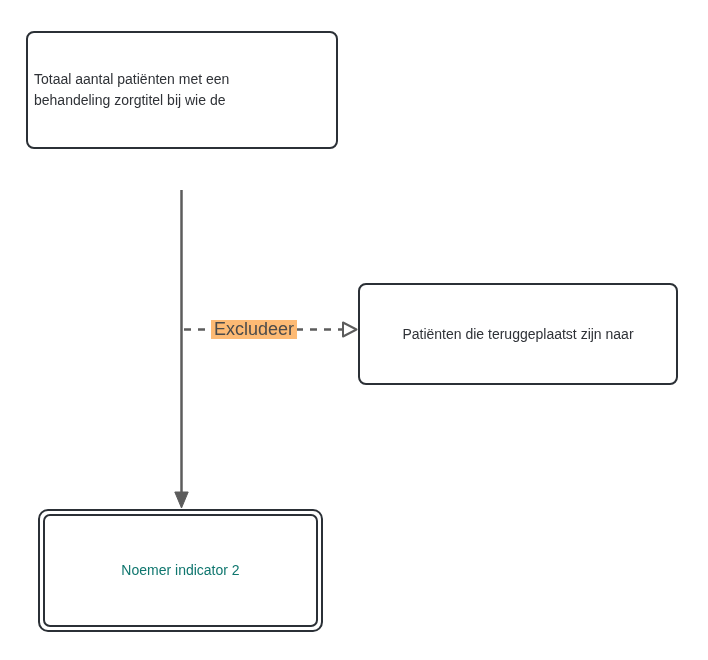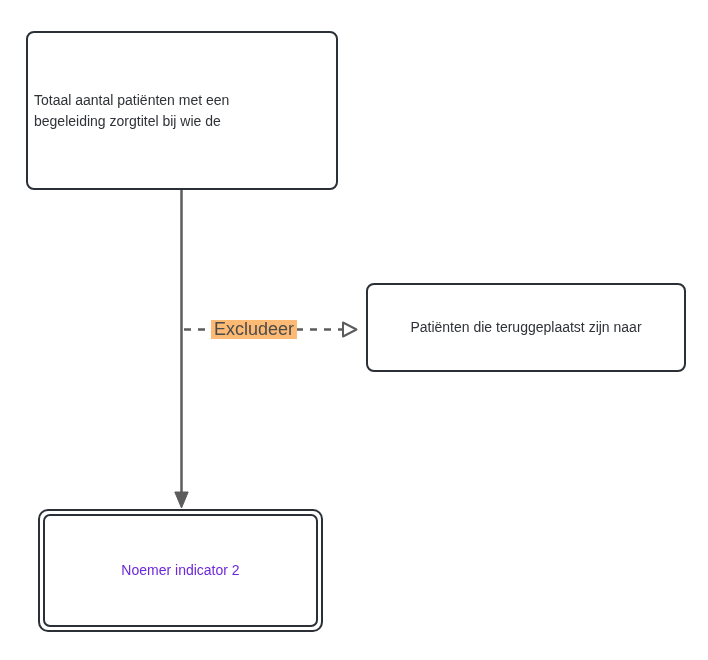--- a/index.html
+++ b/index.html
@@ -52,36 +52,35 @@
     display: flex;
     align-items: center;
     color: #2f3237;
     font-size: 14px;
     line-height: 21px;
   }
   .node-source {
     left: 26px;
     top: 31px;
     width: 312px;
-    height: 159px;
+    height: 118px;
     border-radius: 8px;
     padding: 6px 4px 6px 6px;
     text-align: left;
   }
   .node-source .node-text { width: 100%; }
   .node-exclusion {
     left: 358px;
     top: 283px;
     width: 320px;
-    height: 89px;
+    height: 102px;
     border-radius: 8px;
     justify-content: center;
     text-align: center;
     padding: 2px;
-    margin-left: 8px;
   }
   .node-result {
     left: 38px;
     top: 509px;
     width: 285px;
     height: 123px;
     border-radius: 10px;
     padding: 3px;
     display: block;
   }
@@ -89,21 +88,21 @@
     width: 100%;
     height: 100%;
     border: 2px solid #2b3036;
     border-radius: 7px;
     box-sizing: border-box;
     display: flex;
     align-items: center;
     justify-content: center;
     text-align: center;
     font-size: 14px;
-    color: #6d28d9;
+    color: #0f766e;
   }
   .edge-label {
     position: absolute;
     left: 211px;
     top: 320px;
     background: #fdba74;
     padding: 0 3px;
     font-size: 18px;
     line-height: 19px;
     color: #4b4b4b;
@@ -117,21 +116,21 @@
   <svg class="connector-layer" viewBox="0 0 708 660" xmlns="http://www.w3.org/2000/svg">
     <line class="solid-line" x1="181.5" y1="190" x2="181.5" y2="493"></line>
     <polygon class="filled-head" points="181.5,508 174.8,492 188.2,492"></polygon>
     <line class="dashed-line" x1="184" y1="329.5" x2="344" y2="329.5"></line>
     <polygon class="open-head" points="356.5,329.5 343,322.5 343,336.5"></polygon>
   </svg>
 
   <div class="node node-source">
     <div class="node-text">
       <div>Totaal aantal patiënten met een</div>
-      <div>begeleiding zorgtitel bij wie de</div>
+      <div>behandeling zorgtitel bij wie de</div>
     </div>
   </div>
 
   <div class="edge-label">Excludeer</div>
 
   <div class="node node-exclusion">
     <div class="node-text">
       <div>Patiënten die teruggeplaatst zijn naar</div>
     </div>
   </div>

